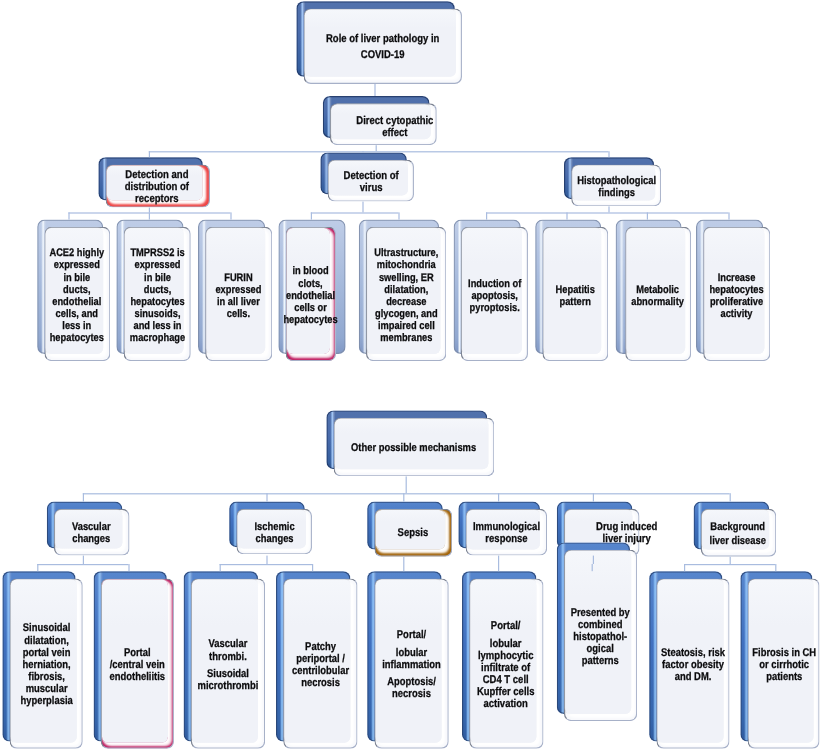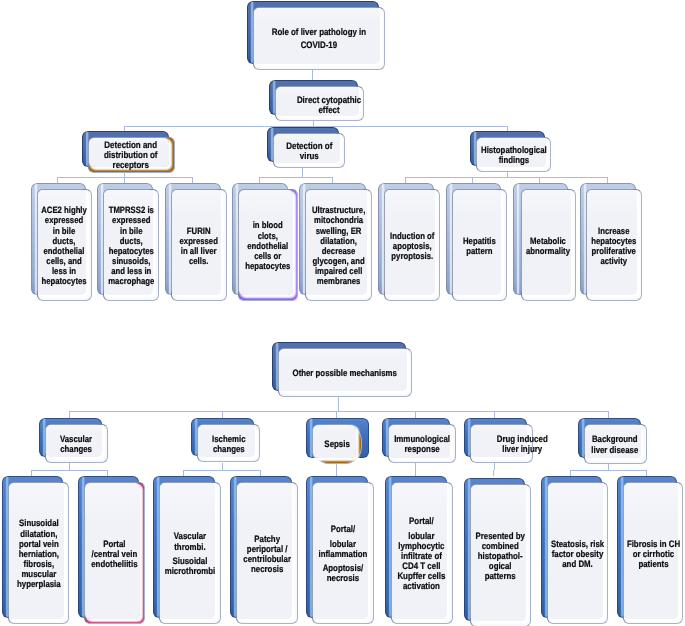--- a/index.html
+++ b/index.html
@@ -52,21 +52,21 @@
       <div class="face" style="left: 6px; top: 6px; width: 89px; height: 35px; border-width: 1px; border-style: solid; border-color: rgb(122, 129, 144) rgb(166, 176, 200) rgb(166, 176, 200) rgb(122, 129, 144); border-image: initial; background: rgb(248, 249, 252); padding-left: 20px;">
         <div class="inner" style="inset: 0px 4.5px 4.5px 0px; background: linear-gradient(rgb(245, 247, 251) 0%, rgb(240, 242, 248) 28%, rgb(240, 242, 248) 100%);"></div>
         <div class="label" style="font-size: 9.4px; line-height: 1.02;">
           <div>Direct cytopathic</div>
           <div>effect</div>
         </div>
       </div>
     </div>
     <div class="node" style="left: 81.5px; top: 131.3px; width: 93px; height: 41.5px;">
       <div class="plate" style="left: 0px; top: 0px; width: 87px; height: 35.5px; background: linear-gradient(90deg, rgba(255, 255, 255, 0) 0px, rgba(255, 255, 255, 0) 3.3px, rgba(168, 205, 252, 0.95) 5px, rgba(255, 255, 255, 0.22) 6.2px, rgba(255, 255, 255, 0) 7.5px), linear-gradient(rgb(82, 114, 172) 0%, rgb(74, 108, 172) 42%, rgb(53, 95, 159) 88%, rgb(42, 77, 134) 100%); box-shadow: rgba(32, 55, 100, 0.82) 0px 0px 0px 1px inset;"></div>
-      <div class="face" style="left: 6px; top: 6px; width: 87px; height: 35.5px; border-width: 1px; border-style: solid; border-color: rgb(122, 129, 144) rgb(166, 176, 200) rgb(166, 176, 200) rgb(122, 129, 144); border-image: initial; background: #a16207;">
+      <div class="face" style="left: 6px; top: 6px; width: 87px; height: 35.5px; border-width: 1px; border-style: solid; border-color: rgb(122, 129, 144) rgb(166, 176, 200) rgb(166, 176, 200) rgb(122, 129, 144); border-image: initial; background: #ef4444;">
         <div class="inner" style="inset: 0px 4.5px 4.5px 0px; background: linear-gradient(rgb(245, 247, 251) 0%, rgb(240, 242, 248) 28%, rgb(240, 242, 248) 100%);"></div>
         <div class="label" style="font-size: 9.45px; line-height: 1.045;">
           <div>Detection and</div>
           <div>distribution of</div>
           <div>receptors</div>
         </div>
       </div>
     </div>
     <div class="node" style="left: 266.5px; top: 127.4px; width: 78.7px; height: 41px;">
       <div class="plate" style="left: 0px; top: 0px; width: 72.7px; height: 35px; background: linear-gradient(90deg, rgba(255, 255, 255, 0) 0px, rgba(255, 255, 255, 0) 3.3px, rgba(168, 205, 252, 0.95) 5px, rgba(255, 255, 255, 0.22) 6.2px, rgba(255, 255, 255, 0) 7.5px), linear-gradient(rgb(82, 114, 172) 0%, rgb(74, 108, 172) 42%, rgb(53, 95, 159) 88%, rgb(42, 77, 134) 100%); box-shadow: rgba(32, 55, 100, 0.82) 0px 0px 0px 1px inset;"></div>
@@ -127,21 +127,21 @@
         <div class="label" style="font-size: 9.18px; line-height: 1.1;">
           <div>FURIN</div>
           <div>expressed</div>
           <div>in all liver</div>
           <div>cells.</div>
         </div>
       </div>
     </div>
     <div class="node" style="left: 232.2px; top: 183.2px; width: 61.5px; height: 117.5px;">
       <div class="plate" style="left: 0px; top: 0px; width: 55.5px; height: 111.5px; background: linear-gradient(90deg, rgba(255, 255, 255, 0) 0px, rgba(255, 255, 255, 0) 3.3px, rgb(243, 249, 255) 5px, rgba(255, 255, 255, 0.22) 6.2px, rgba(255, 255, 255, 0) 7.5px), linear-gradient(rgb(191, 205, 231) 0%, rgb(169, 188, 221) 42%, rgb(145, 168, 208) 88%, rgb(128, 151, 196) 100%); box-shadow: rgba(125, 140, 168, 0.85) 0px 0px 0px 1px inset;"></div>
-      <div class="face" style="left: 6px; top: 6px; width: 60px; height: 111.5px; border-width: 1px; border-style: solid; border-color: rgb(122, 129, 144) rgb(166, 176, 200) rgb(166, 176, 200) rgb(122, 129, 144); border-image: initial; background: #8b5cf6;">
+      <div class="face" style="left: 6px; top: 6px; width: 42px; height: 111.5px; border-width: 1px; border-style: solid; border-color: rgb(122, 129, 144) rgb(166, 176, 200) rgb(166, 176, 200) rgb(122, 129, 144); border-image: initial; background: #be185d;">
         <div class="inner" style="inset: 0px 4.5px 4.5px 0px; background: linear-gradient(rgb(245, 247, 251) 0%, rgb(240, 242, 248) 28%, rgb(240, 242, 248) 100%);"></div>
         <div class="label" style="font-size: 9.18px; line-height: 1.1;">
           <div>in blood</div>
           <div>clots,</div>
           <div>endothelial</div>
           <div>cells or</div>
           <div>hepatocytes</div>
         </div>
       </div>
     </div>
@@ -228,21 +228,21 @@
       <div class="face" style="left: 6px; top: 6px; width: 63.3px; height: 38.4px; border-width: 1px; border-style: solid; border-color: rgb(122, 129, 144) rgb(166, 176, 200) rgb(166, 176, 200) rgb(122, 129, 144); border-image: initial; background: rgb(248, 249, 252);">
         <div class="inner" style="inset: 0px 4.5px 4.5px 0px; background: linear-gradient(rgb(245, 247, 251) 0%, rgb(240, 242, 248) 28%, rgb(240, 242, 248) 100%);"></div>
         <div class="label" style="font-size: 9.25px; line-height: 1.13;">
           <div>Ischemic</div>
           <div>changes</div>
         </div>
       </div>
     </div>
     <div class="node" style="left: 305.8px; top: 417.9px; width: 68.8px; height: 46px;">
       <div class="plate" style="left: 0px; top: 0px; width: 62.8px; height: 40px; background: linear-gradient(90deg, rgba(255, 255, 255, 0) 0px, rgba(255, 255, 255, 0) 3.3px, rgb(150, 203, 255) 5px, rgba(255, 255, 255, 0.22) 6.2px, rgba(255, 255, 255, 0) 7.5px), linear-gradient(rgb(87, 134, 205) 0%, rgb(64, 112, 191) 42%, rgb(53, 101, 171) 88%, rgb(47, 90, 158) 100%); box-shadow: rgba(40, 65, 110, 0.8) 0px 0px 0px 1px inset;"></div>
-      <div class="face" style="left: 6px; top: 6px; width: 50px; height: 40px; border-width: 1px; border-style: solid; border-color: rgb(122, 129, 144) rgb(166, 176, 200) rgb(166, 176, 200) rgb(122, 129, 144); border-image: initial; background: #a16207; border-radius: 17px;">
+      <div class="face" style="left: 6px; top: 6px; width: 65px; height: 40px; border-width: 1px; border-style: solid; border-color: rgb(122, 129, 144) rgb(166, 176, 200) rgb(166, 176, 200) rgb(122, 129, 144); border-image: initial; background: #a16207;">
         <div class="inner" style="inset: 0px 4.5px 4.5px 0px; background: linear-gradient(rgb(245, 247, 251) 0%, rgb(240, 242, 248) 28%, rgb(240, 242, 248) 100%);"></div>
         <div class="label" style="font-size: 9.4px; line-height: 1.12;">
           <div>Sepsis</div>
         </div>
       </div>
     </div>
     <div class="node" style="left: 382.4px; top: 417.9px; width: 73.4px; height: 45.5px;">
       <div class="plate" style="left: 0px; top: 0px; width: 67.4px; height: 39.5px; background: linear-gradient(90deg, rgba(255, 255, 255, 0) 0px, rgba(255, 255, 255, 0) 3.3px, rgb(150, 203, 255) 5px, rgba(255, 255, 255, 0.22) 6.2px, rgba(255, 255, 255, 0) 7.5px), linear-gradient(rgb(87, 134, 205) 0%, rgb(64, 112, 191) 42%, rgb(53, 101, 171) 88%, rgb(47, 90, 158) 100%); box-shadow: rgba(40, 65, 110, 0.8) 0px 0px 0px 1px inset;"></div>
       <div class="face" style="left: 6px; top: 6px; width: 67.4px; height: 39.5px; border-width: 1px; border-style: solid; border-color: rgb(122, 129, 144) rgb(166, 176, 200) rgb(166, 176, 200) rgb(122, 129, 144); border-image: initial; background: rgb(248, 249, 252);">
         <div class="inner" style="inset: 0px 4.5px 4.5px 0px; background: linear-gradient(rgb(245, 247, 251) 0%, rgb(240, 242, 248) 28%, rgb(240, 242, 248) 100%);"></div>
@@ -347,21 +347,21 @@
           <div class="sp">&nbsp;</div>
           <div>lobular</div>
           <div>lymphocytic</div>
           <div>infiltrate of</div>
           <div>CD4 T cell</div>
           <div>Kupffer cells</div>
           <div>activation</div>
         </div>
       </div>
     </div>
-    <div class="node" style="left: 463.5px; top: 478px; width: 49px; height: 148.7px;">
+    <div class="node" style="left: 463.5px; top: 452px; width: 49px; height: 148.7px;">
       <div class="plate" style="left: 0px; top: 0px; width: 61.5px; height: 142.7px; background: linear-gradient(90deg, rgba(255, 255, 255, 0) 0px, rgba(255, 255, 255, 0) 3.3px, rgb(150, 203, 255) 5px, rgba(255, 255, 255, 0.22) 6.2px, rgba(255, 255, 255, 0) 7.5px), linear-gradient(rgb(87, 134, 205) 0%, rgb(64, 112, 191) 42%, rgb(53, 101, 171) 88%, rgb(47, 90, 158) 100%); box-shadow: rgba(40, 65, 110, 0.8) 0px 0px 0px 1px inset;"></div>
       <div class="face" style="left: 6px; top: 6px; width: 61.5px; height: 142.7px; border-width: 1px; border-style: solid; border-color: rgb(122, 129, 144) rgb(166, 176, 200) rgb(166, 176, 200) rgb(122, 129, 144); border-image: initial; background: rgb(248, 249, 252);">
         <div class="inner" style="inset: 0px 4.5px 4.5px 0px; background: linear-gradient(rgb(245, 247, 251) 0%, rgb(240, 242, 248) 28%, rgb(240, 242, 248) 100%);"></div>
         <div class="label" style="font-size: 9.3px; line-height: 1.09;">
           <div>Presented by</div>
           <div>combined</div>
           <div>histopathol-</div>
           <div>ogical</div>
           <div>patterns</div>
         </div>

